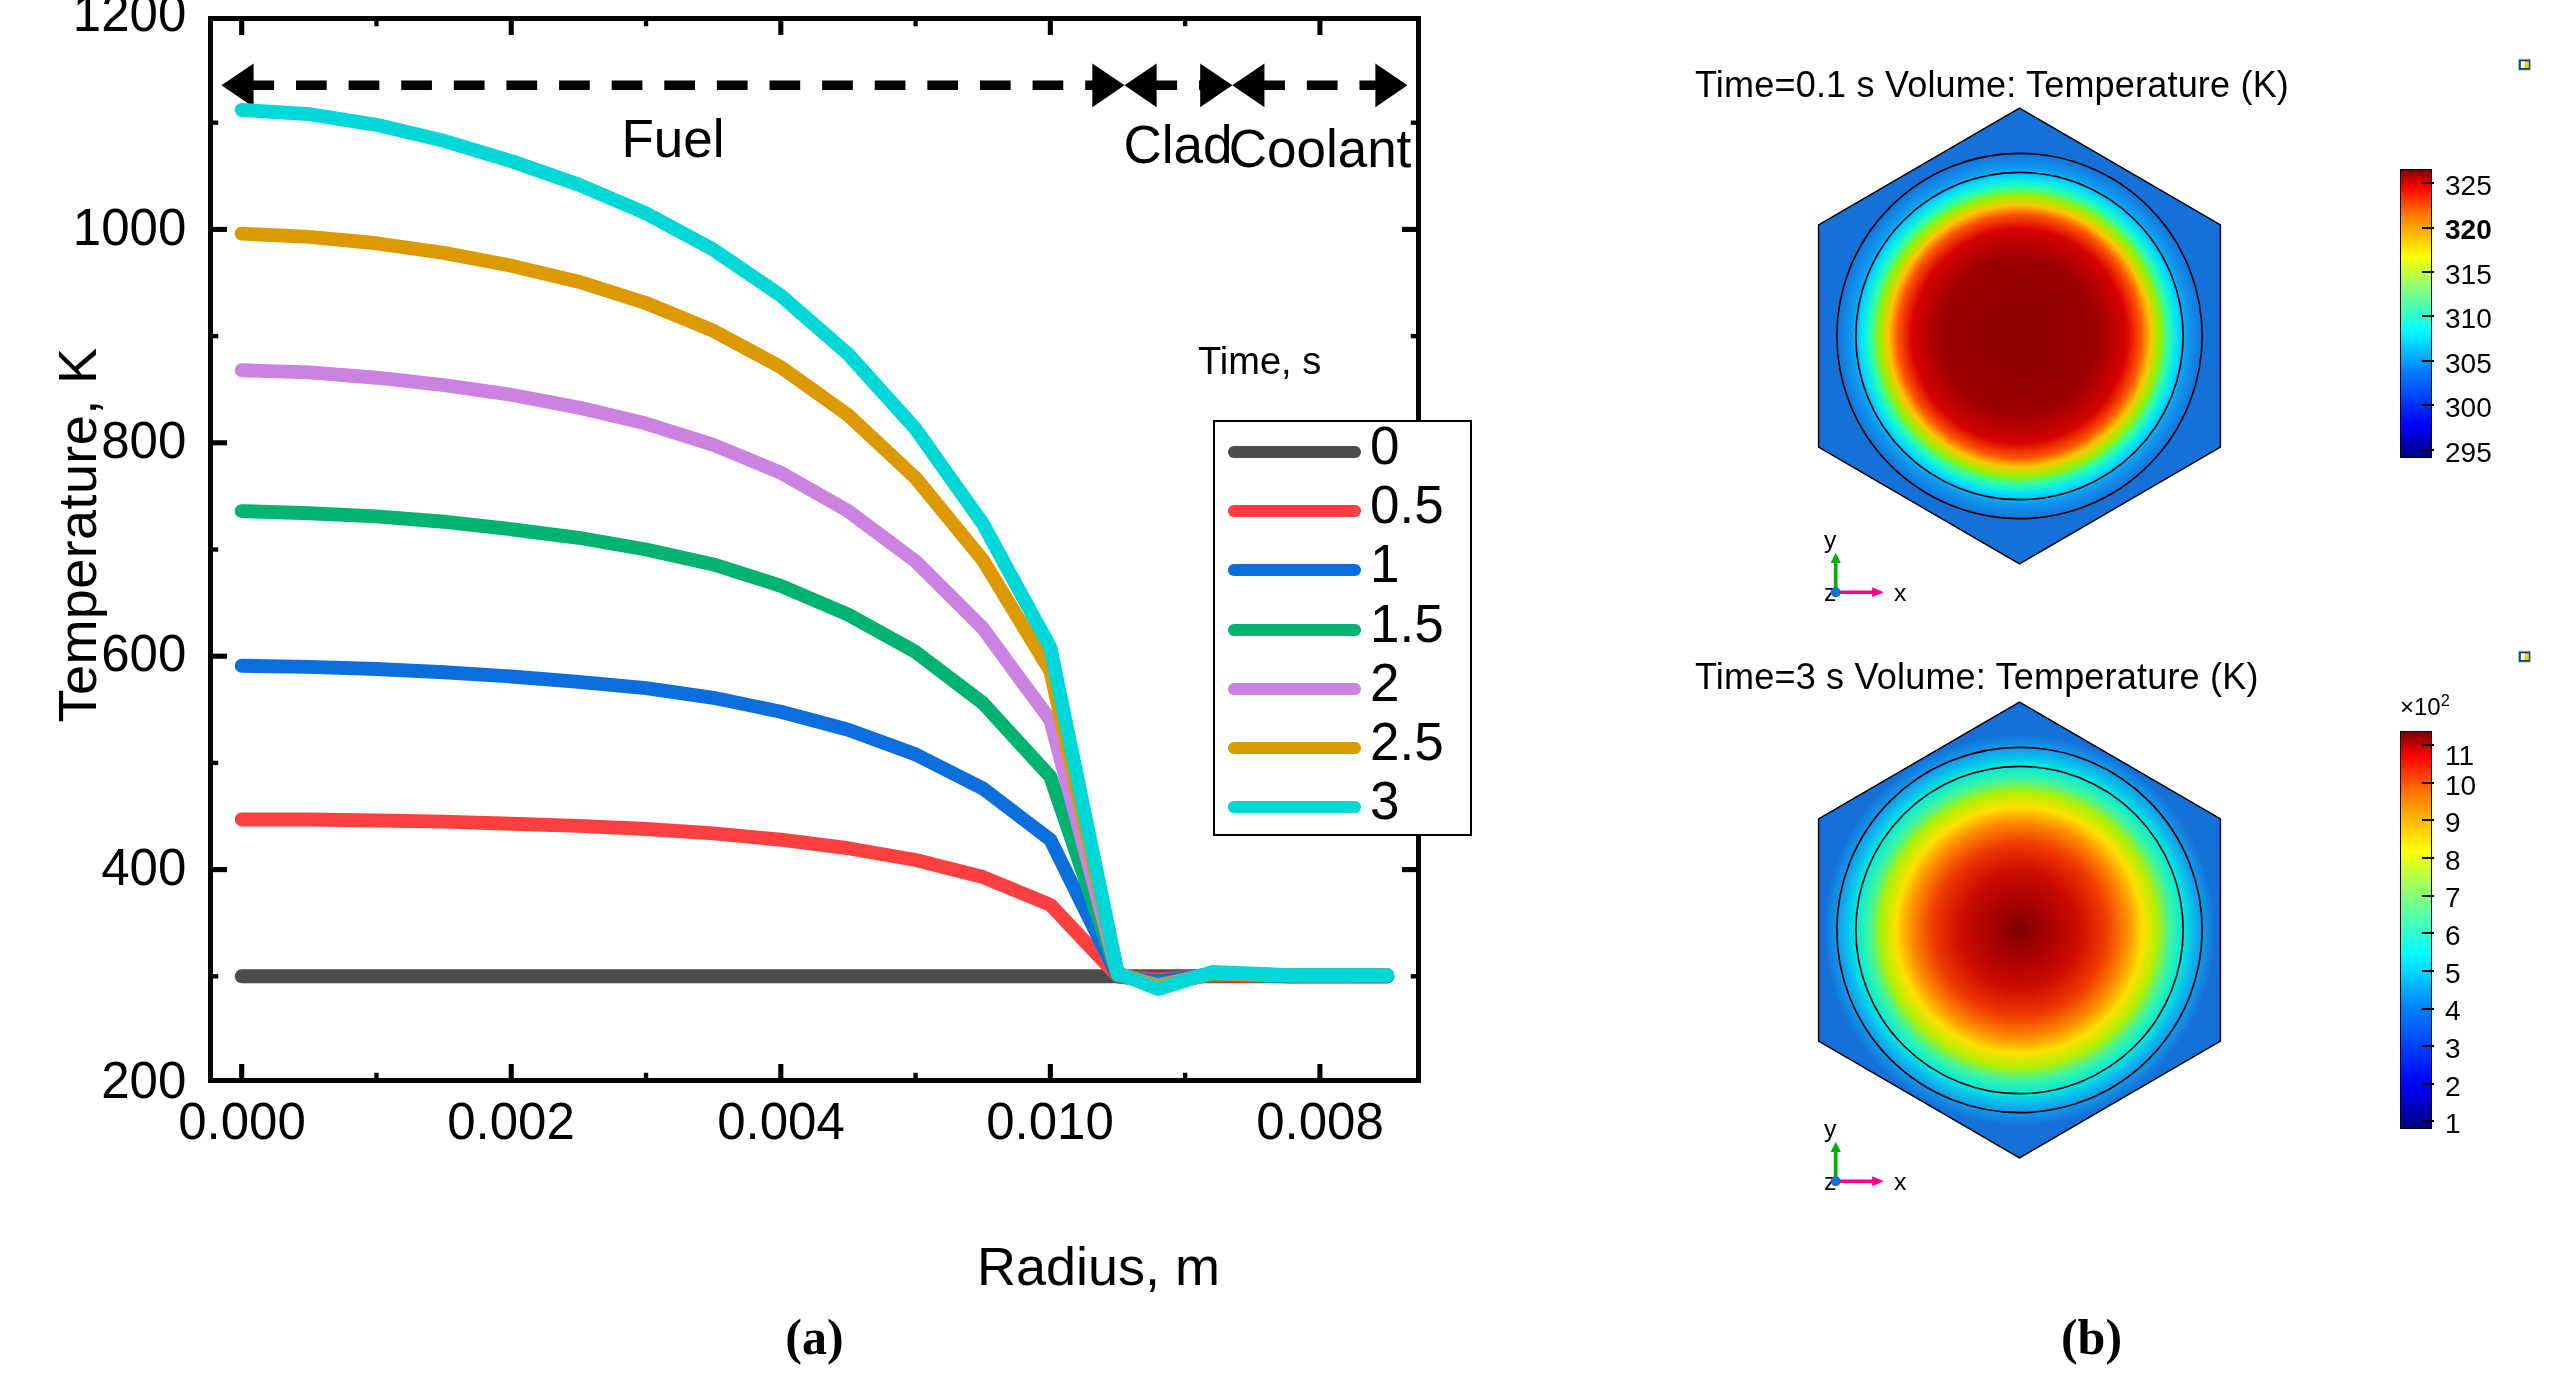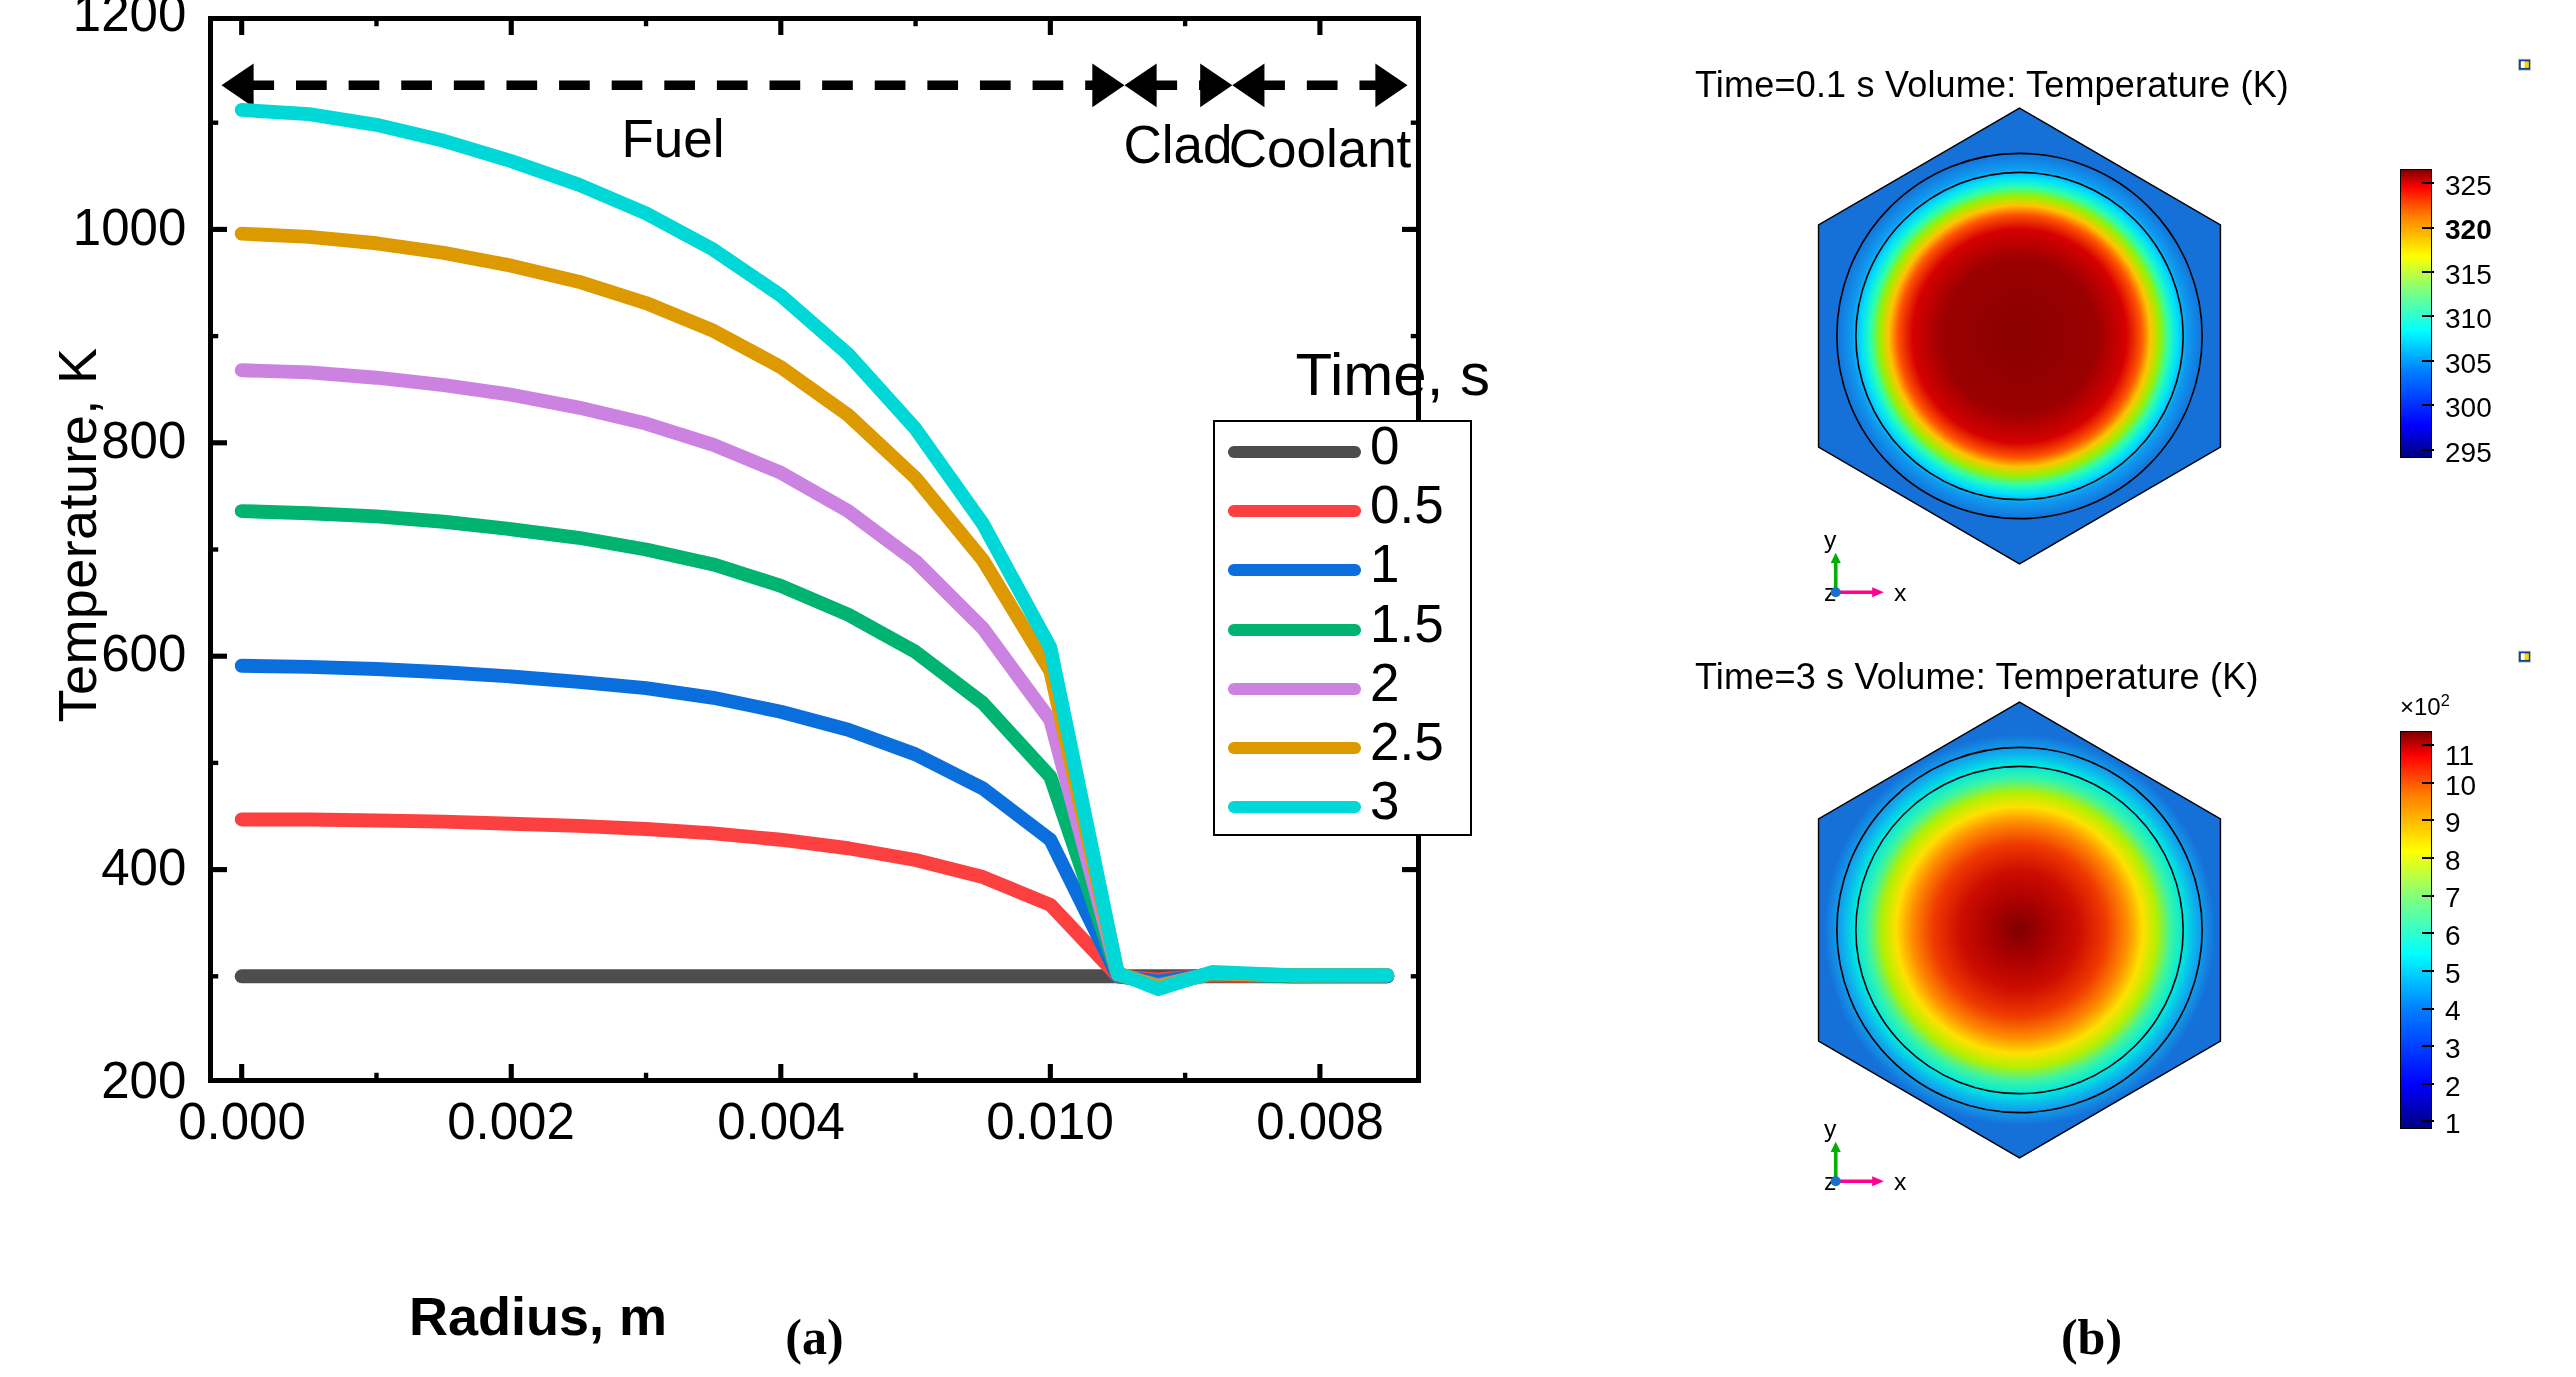--- a/index.html
+++ b/index.html
@@ -6,30 +6,30 @@
   body{width:2576px;height:1377px;font-family:"Liberation Sans",sans-serif;color:#000;overflow:hidden;}
   .figure{position:relative;width:2576px;height:1377px;}
 
   
   .panel-a{position:absolute;left:0;top:0;width:1607px;height:1377px;}
   .plot-frame{position:absolute;left:208px;top:16px;width:1213px;height:1067px;border:5.1px solid #000;box-sizing:border-box;background:#fff;}
   .plot-svg{position:absolute;left:208px;top:16px;width:1213px;height:1067px;}
 
   .ylabel{position:absolute;left:-252px;top:504px;width:658px;text-align:center;
           transform:rotate(-90deg);font-size:54px;letter-spacing:0.4px;}
-  .xlabel{position:absolute;left:409px;top:1285px;width:811px;text-align:left;font-size:54px;font-weight:bold;}
+  .xlabel{position:absolute;left:409px;top:1235px;width:811px;text-align:right;font-size:54px;}
   .sublabel-a{position:absolute;left:409px;top:1308px;width:811px;text-align:center;font-size:50px;font-weight:bold;font-family:"Liberation Serif",serif;}
 
   .ytick{position:absolute;right:0;width:190px;text-align:right;font-size:51px;line-height:1;}
   .xtick{position:absolute;top:1096px;width:248px;text-align:center;font-size:51px;line-height:1;}
 
   .region-label{position:absolute;font-size:53px;line-height:1;white-space:nowrap;}
 
   
-  .legend-title{position:absolute;left:1198px;top:340px;width:292px;text-align:right;font-size:60px;}
+  .legend-title{position:absolute;left:1198px;top:340px;width:292px;text-align:left;font-size:38px;}
   .legend-box{position:absolute;left:1213px;top:420px;width:259px;height:416px;border:2.2px solid #000;background:#fff;box-sizing:border-box;}
   .legend-row{position:absolute;left:0;width:259px;height:60px;}
   .legend-swatch{position:absolute;left:13px;top:24px;width:133px;height:11.7px;border-radius:5.8px;}
   .legend-text{position:absolute;left:155px;top:-5.8px;font-size:53px;line-height:60px;white-space:nowrap;}
 
   
   .panel-b{position:absolute;left:1607px;top:0;width:969px;height:1377px;}
   .sub{position:absolute;left:0;width:969px;}
   .sub-title{position:absolute;font-size:36px;white-space:nowrap;letter-spacing:0.2px;text-align:center;}
   .comsol-icon{position:absolute;width:19px;height:16px;}

